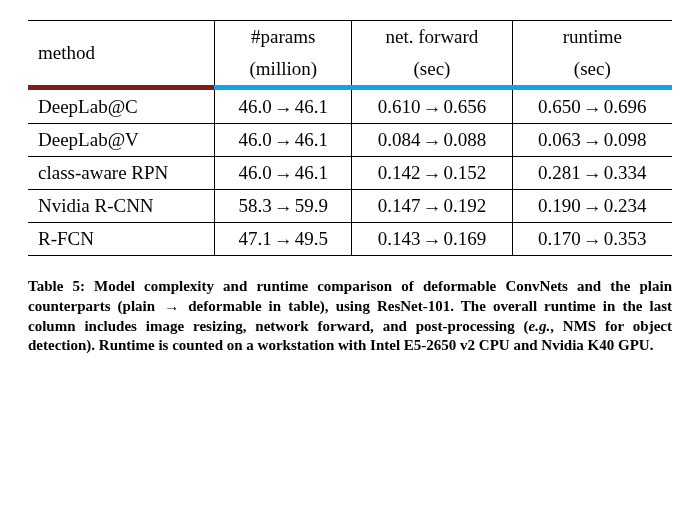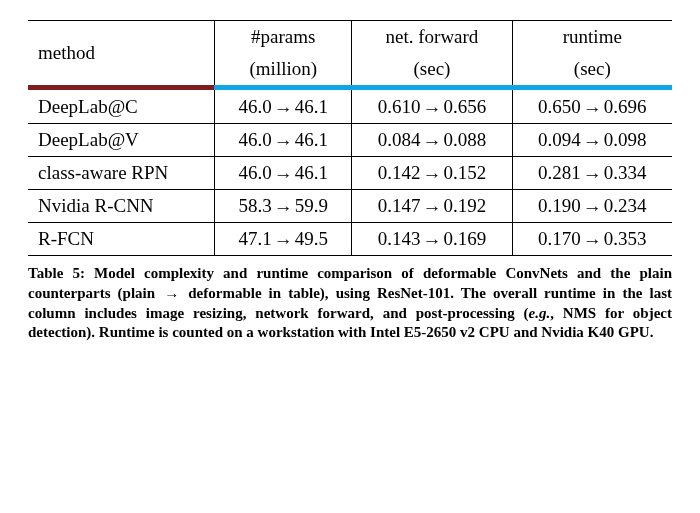--- a/index.html
+++ b/index.html
@@ -8,21 +8,21 @@
       color: #000;
       margin: 0;
       padding: 20px 28px;
       width: 700px;
       box-sizing: border-box;
       background: #fff;
     }
     table {
       border-collapse: collapse;
       width: 100%;
-      margin-bottom: 8px;
+      margin-bottom: 21px;
     }
     th, td {
       padding: 5px 10px;
       text-align: center;
       font-weight: normal;
       border: none;
     }
     th.method-col, td.method-col {
       text-align: left;
       padding-left: 10px;
@@ -81,21 +81,21 @@
     <tr class="double-rule">
       <td class="method-col">DeepLab@C</td>
       <td><span>46.0</span><span class="arrow">→</span><span>46.1</span></td>
       <td><span>0.610</span><span class="arrow">→</span><span>0.656</span></td>
       <td><span>0.650</span><span class="arrow">→</span><span>0.696</span></td>
     </tr>
     <tr>
       <td class="method-col">DeepLab@V</td>
       <td><span>46.0</span><span class="arrow">→</span><span>46.1</span></td>
       <td><span>0.084</span><span class="arrow">→</span><span>0.088</span></td>
-      <td><span>0.094</span><span class="arrow">→</span><span>0.098</span></td>
+      <td><span>0.063</span><span class="arrow">→</span><span>0.098</span></td>
     </tr>
     <tr>
       <td class="method-col">class-aware RPN</td>
       <td><span>46.0</span><span class="arrow">→</span><span>46.1</span></td>
       <td><span>0.142</span><span class="arrow">→</span><span>0.152</span></td>
       <td><span>0.281</span><span class="arrow">→</span><span>0.334</span></td>
     </tr>
     <tr>
       <td class="method-col">Nvidia R-CNN</td>
       <td><span>58.3</span><span class="arrow">→</span><span>59.9</span></td>

